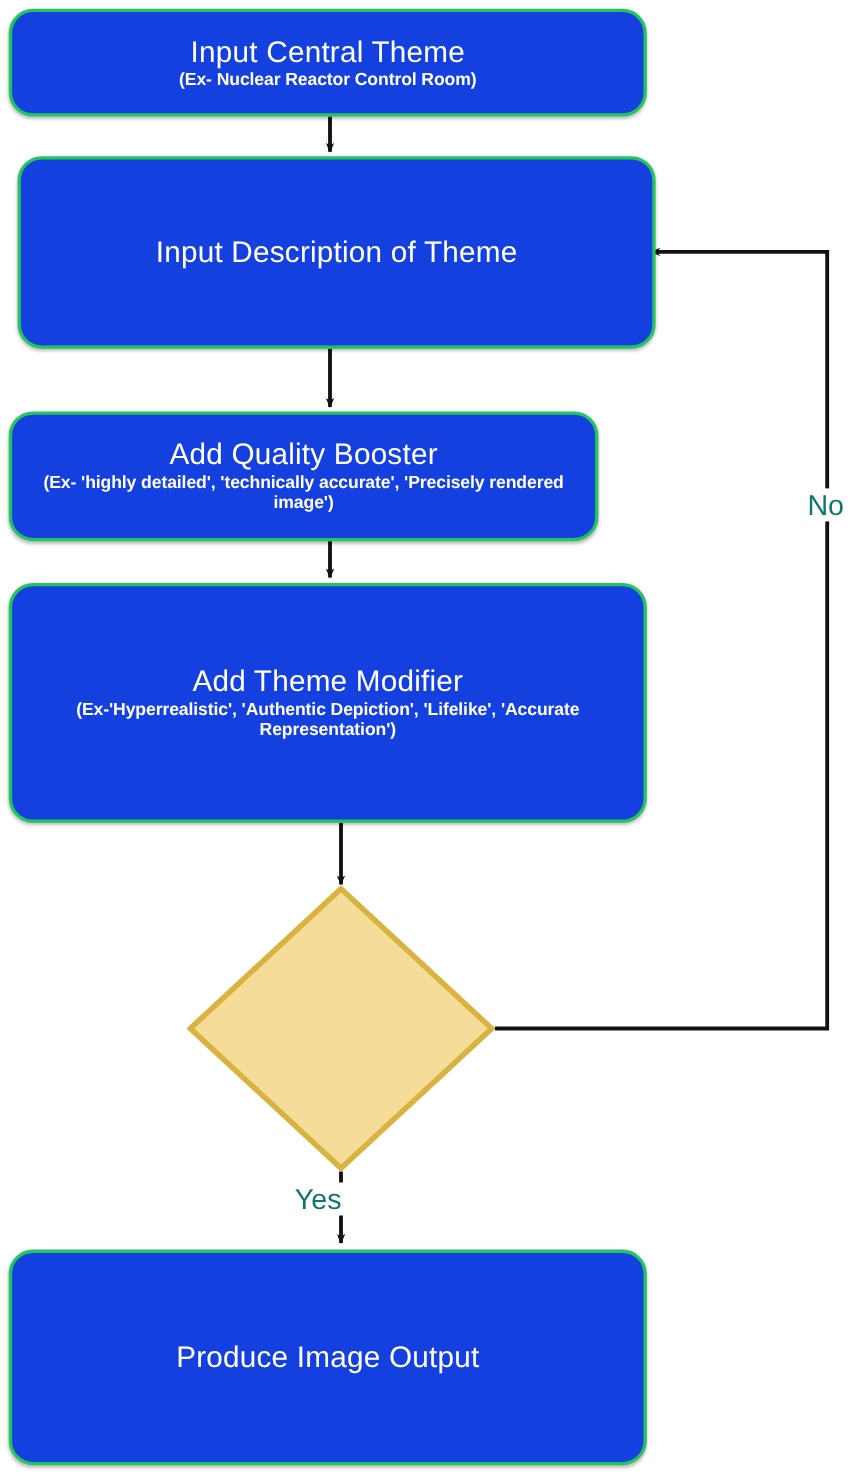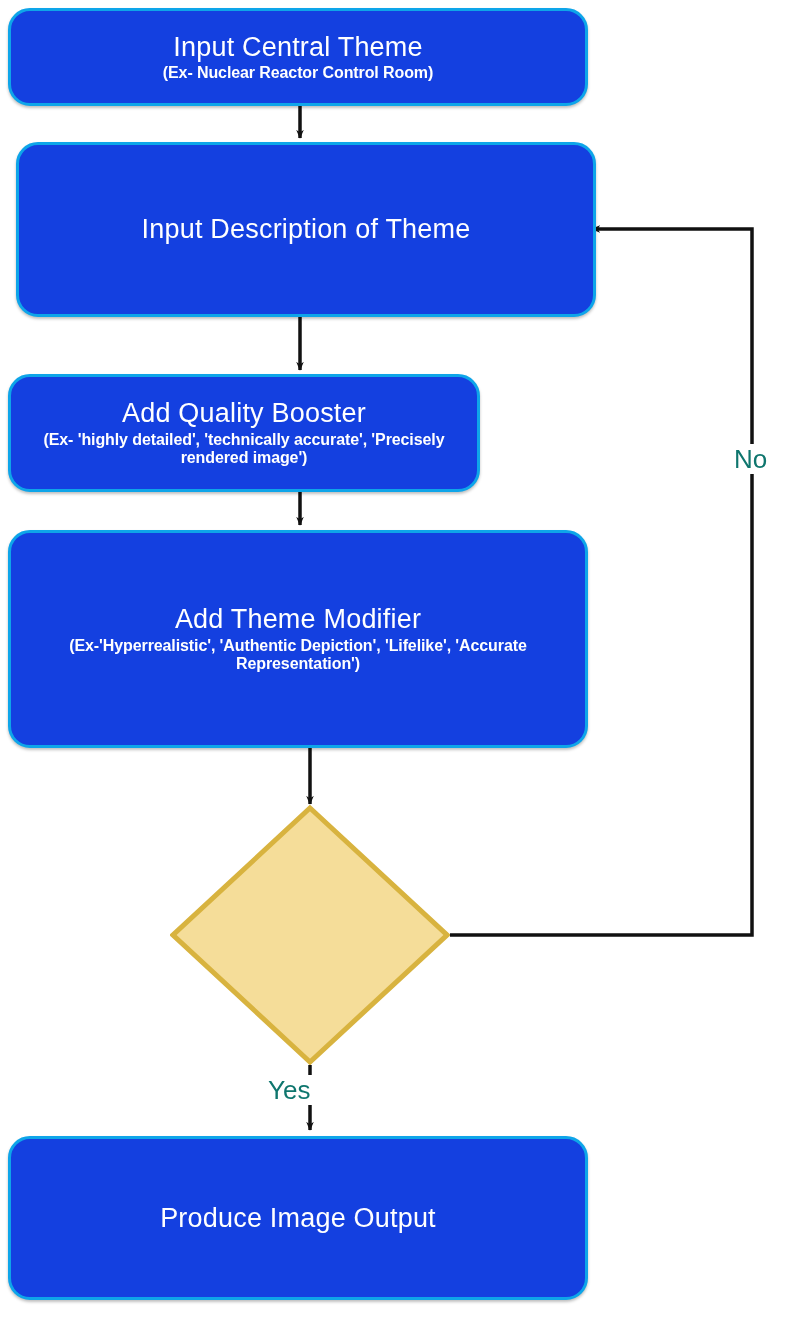--- a/index.html
+++ b/index.html
@@ -28,21 +28,21 @@
     position: absolute;
     box-sizing: border-box;
     display: flex;
     flex-direction: column;
     align-items: center;
     justify-content: center;
     text-align: center;
   }
   .process {
     background: #1440e0;
-    border: 3px solid #0ea5e9;
+    border: 3px solid #22c55e;
     border-radius: 22px;
     color: #ffffff;
     box-shadow: 0 2px 3px rgba(0,0,0,0.25);
   }
   .node-title {
     font-size: 27px;
     font-weight: 400;
     line-height: 1.12;
     letter-spacing: 0.2px;
     padding: 0 8px;
@@ -111,37 +111,37 @@
 
   <div class="node process" style="left:8px; top:8px; width:580px; height:98px;">
     <div class="node-title">Input Central Theme</div>
     <div class="node-sub">(Ex- Nuclear Reactor Control Room)</div>
   </div>
 
   <div class="node process" style="left:16px; top:142px; width:580px; height:175px;">
     <div class="node-title">Input Description of Theme</div>
   </div>
 
-  <div class="node process" style="left:8px; top:374px; width:472px; height:118px;">
+  <div class="node process" style="left:8px; top:374px; width:536px; height:118px;">
     <div class="node-title">Add Quality Booster</div>
     <div class="node-sub">(Ex- 'highly detailed', 'technically accurate', 'Precisely rendered image')</div>
   </div>
 
   <div class="node process" style="left:8px; top:530px; width:580px; height:218px;">
     <div class="node-title">Add Theme Modifier</div>
     <div class="node-sub">(Ex-'Hyperrealistic', 'Authentic Depiction', 'Lifelike', 'Accurate Representation')</div>
   </div>
 
   <div class="node decision" style="left:170px; top:805px; width:280px; height:260px;">
     <svg class="diamond-shape" viewBox="0 0 280 260" preserveAspectRatio="none" xmlns="http://www.w3.org/2000/svg">
       <polygon points="140,3 277,130 140,257 3,130" fill="#f5dd99" stroke="#d8b33f" stroke-width="5"></polygon>
     </svg>
   </div>
 
-  <div class="node process" style="left:8px; top:1136px; width:580px; height:164px;">
+  <div class="node process" style="left:8px; top:1136px; width:580px; height:196px;">
     <div class="node-title">Produce Image Output</div>
   </div>
 
   <div class="edge-label" style="left:730px; top:444px;">No</div>
 
   <div class="edge-label" style="left:264px; top:1075px;">Yes</div>
 
 </div>
 
 </body></html>

